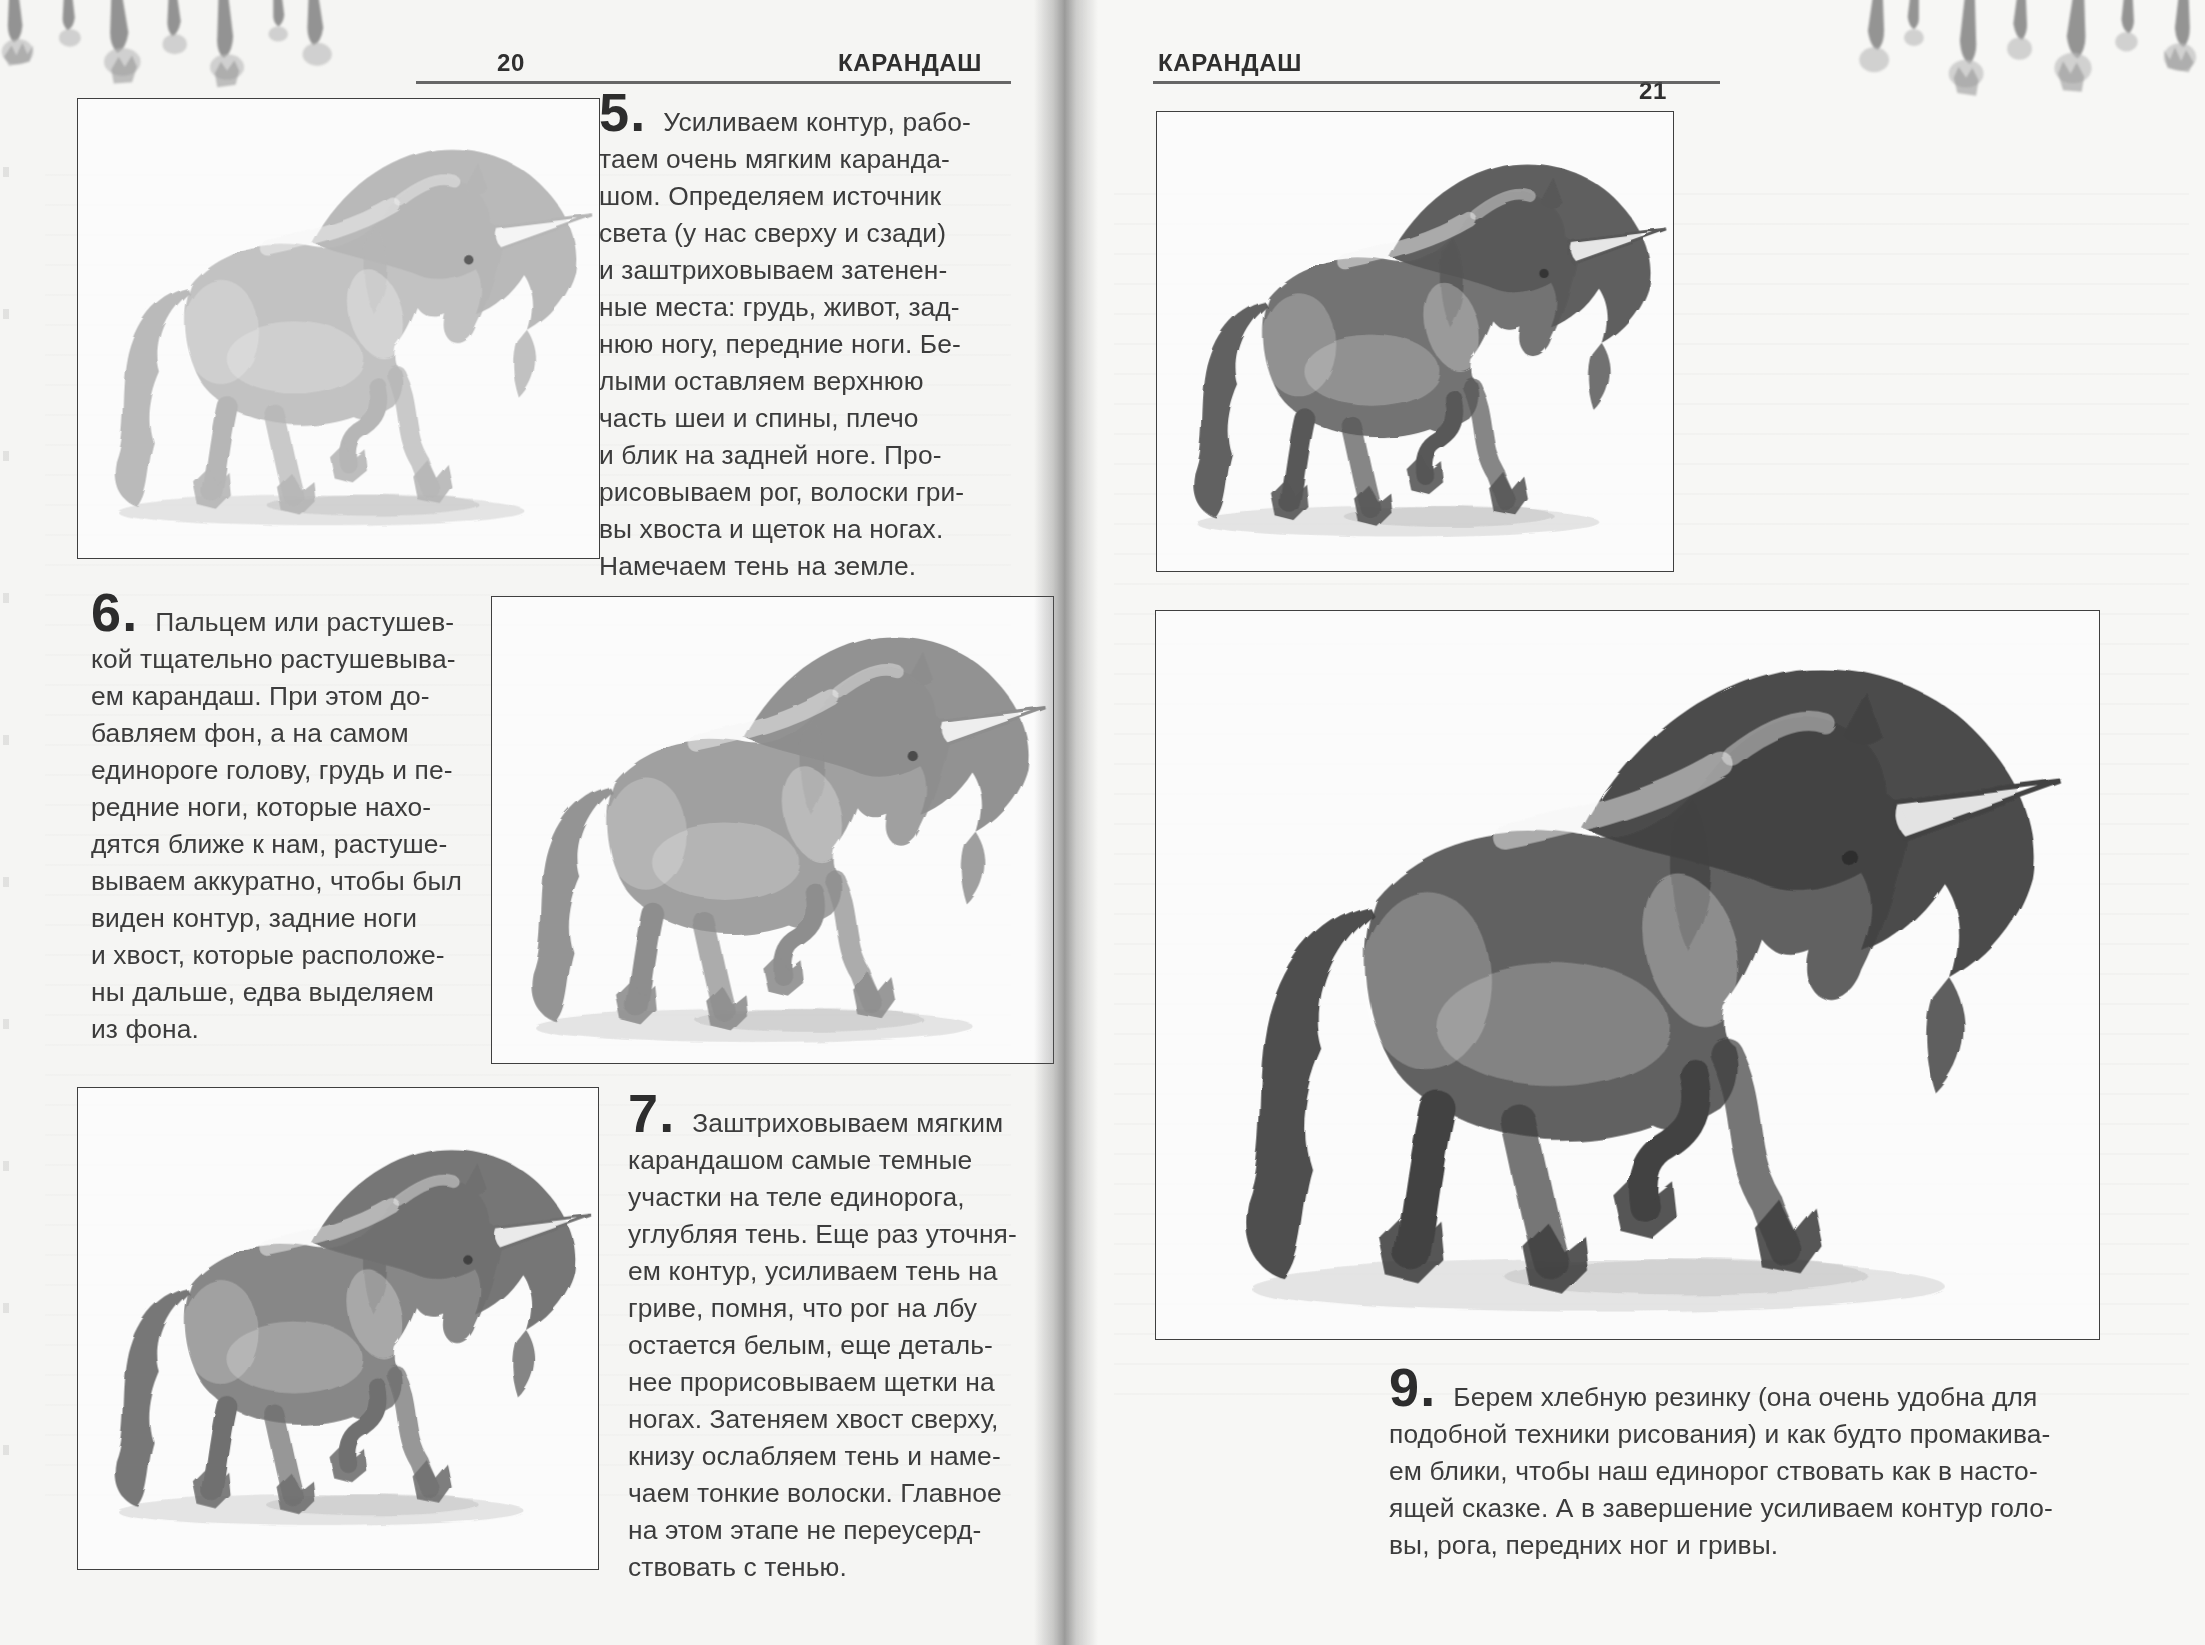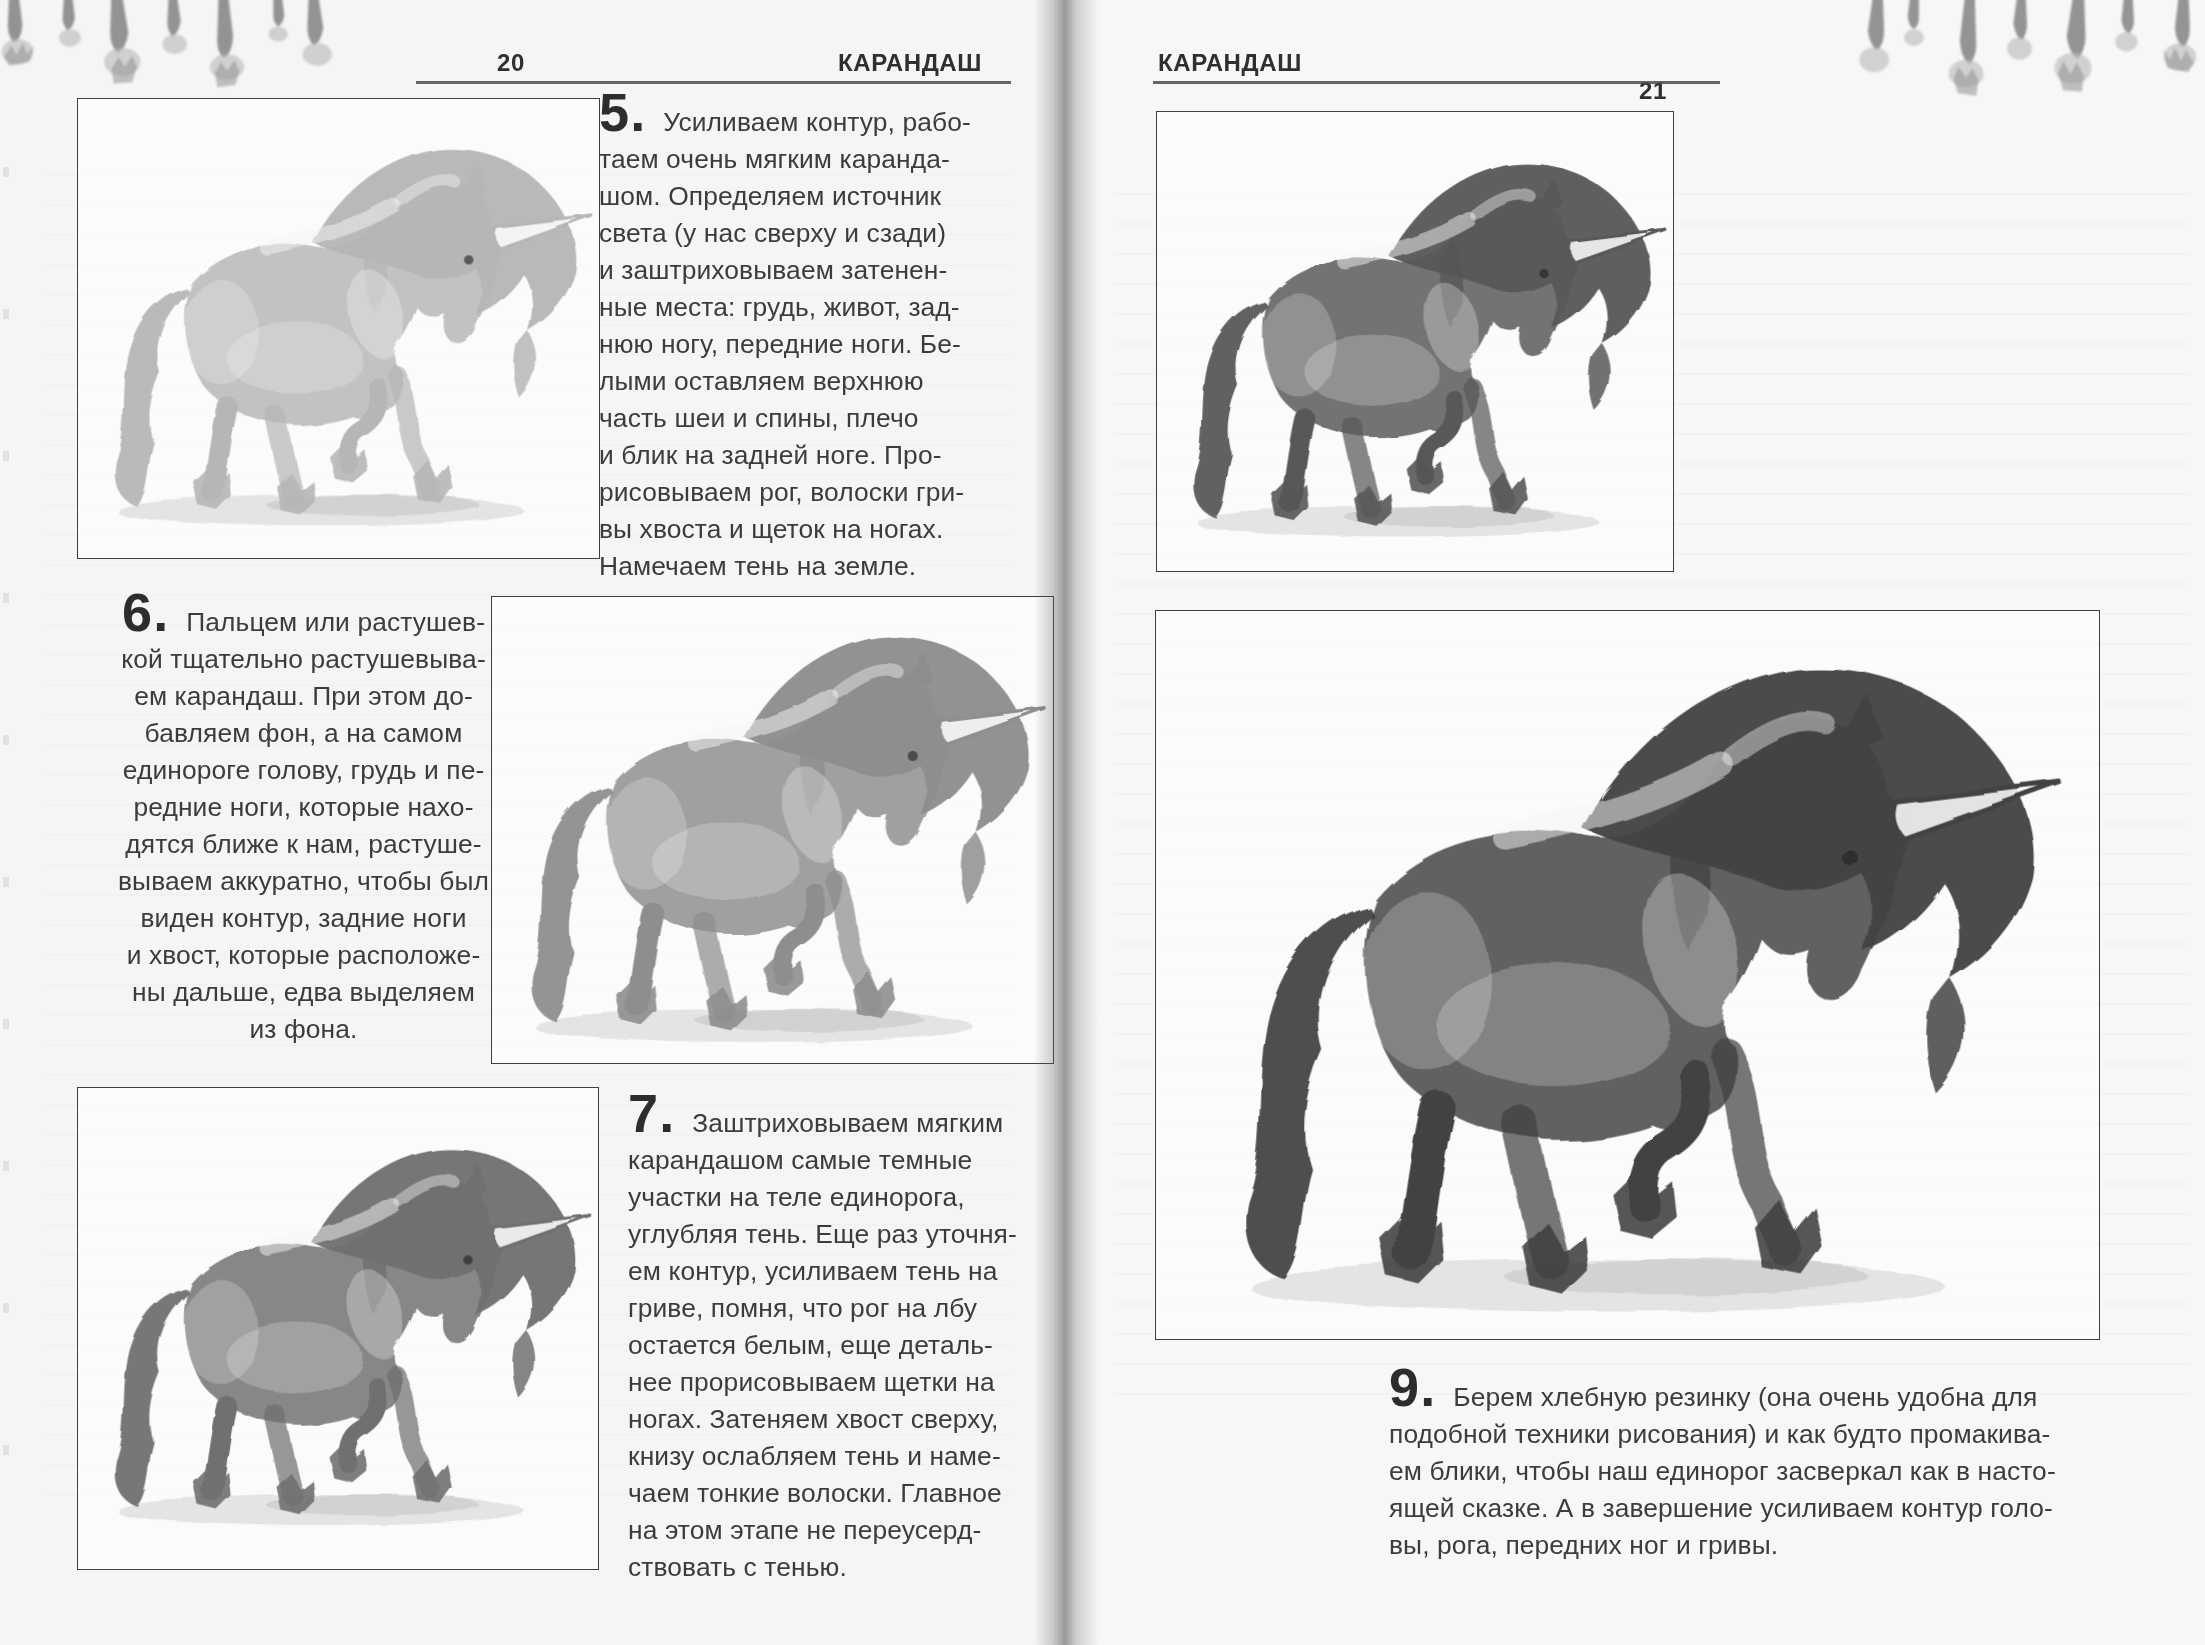--- a/index.html
+++ b/index.html
@@ -183,21 +183,21 @@
 ные места: грудь, живот, зад-
 нюю ногу, передние ноги. Бе-
 лыми оставляем верхнюю
 часть шеи и спины, плечо
 и блик на задней ноге. Про-
 рисовываем рог, волоски гри-
 вы хвоста и щеток на ногах.
 Намечаем тень на земле.</span>
   </div>
 
-  <div class="step" style="left:91px;top:604px;width:425px;text-align:center;">
+  <div class="step" style="left:91px;top:604px;width:425px;">
     <span class="num">6.</span><span class="txt">Пальцем или растушев-
 кой тщательно растушевыва-
 ем карандаш. При этом до-
 бавляем фон, а на самом
 единороге голову, грудь и пе-
 редние ноги, которые нахо-
 дятся ближе к нам, растуше-
 вываем аккуратно, чтобы был
 виден контур, задние ноги
 и хвост, которые расположе-
@@ -246,20 +246,20 @@
 
   <figure class="plate" style="left:1155px;top:610px;width:945px;height:730px;">
     <svg class="sketch tone9" viewBox="0 0 440 360" preserveAspectRatio="xMidYMid meet">
         <use href="#unicorn"></use>
       </svg>
   </figure>
 
   <div class="step" style="left:1389px;top:1379px;width:747px;">
     <span class="num">9.</span><span class="txt">Берем хлебную резинку (она очень удобна для
 подобной техники рисования) и как будто промакива-
-ем блики, чтобы наш единорог засверкал как в насто-
+ем блики, чтобы наш единорог ствовать как в насто-
 ящей сказке. А в завершение усиливаем контур голо-
 вы, рога, передних ног и гривы.</span>
   </div>
 
   <div class="gutter"></div>
 </div>
 
 
 </body></html>

